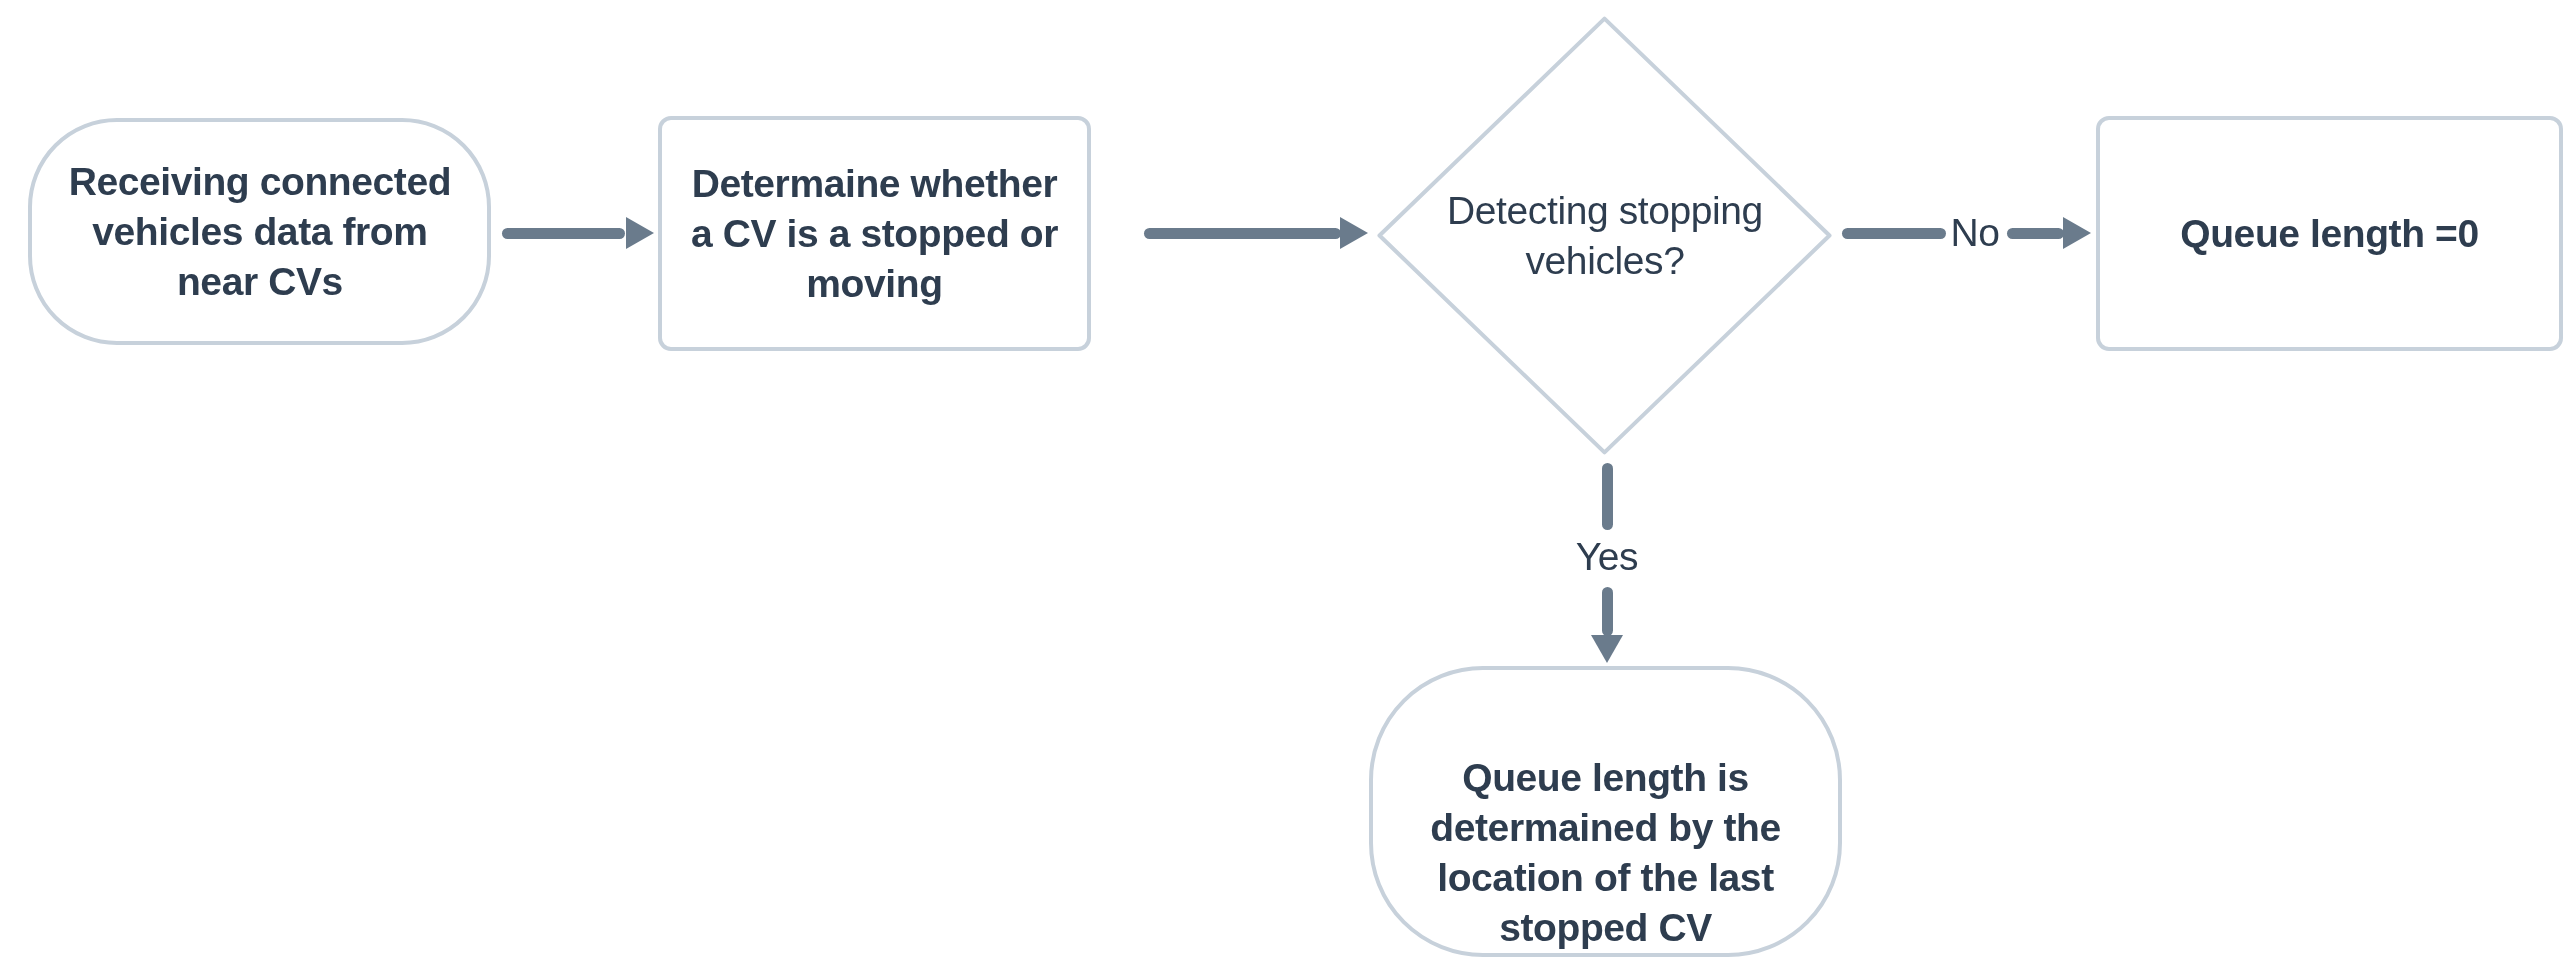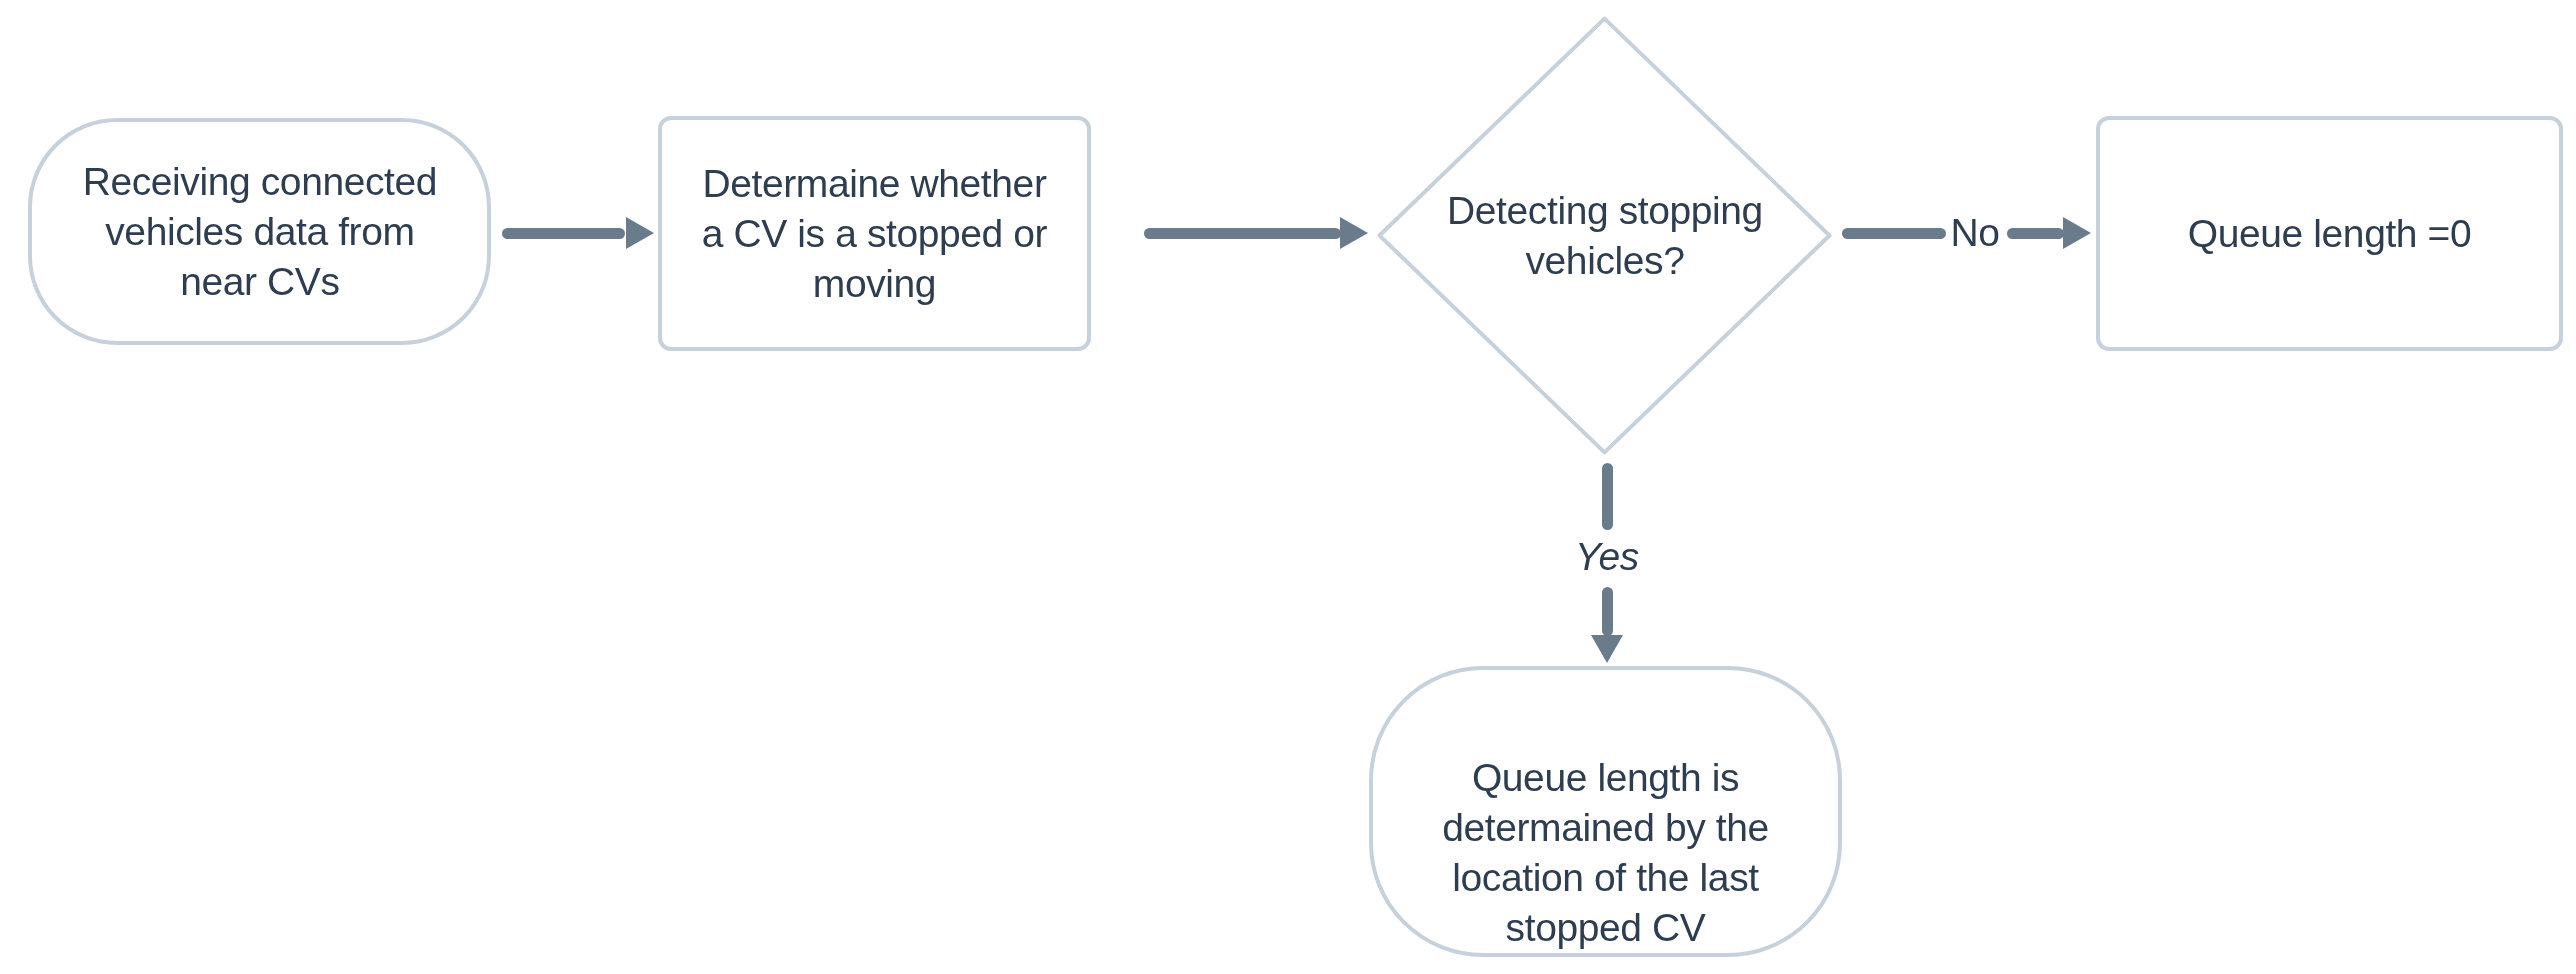--- a/index.html
+++ b/index.html
@@ -16,20 +16,21 @@
     overflow: hidden;
   }
   .node {
     position: absolute;
     box-sizing: border-box;
     background: var(--node-fill, #ffffff);
     border: 4.1px solid var(--node-border, #c7d1db);
     display: flex;
     align-items: center;
     justify-content: center;
+    font-weight: bold;
   }
   .node-label, .diamond-label-box {
     color: var(--text, #2e3d4f);
     font-size: 39px;
     line-height: 50px;
     letter-spacing: -0.4px;
     text-align: center;
     white-space: pre-line;
   }
   .diamond-svg {
@@ -112,21 +113,21 @@
   <div class="hbar" style="left:1842px; top:228px; width:104px;"></div>
   <div class="edge-label" style="left:1946px; top:212px; width:58px; height:42px;">No</div>
   <div class="hbar" style="left:2007px; top:228px; width:57px;"></div>
   <div class="head-right" style="left:2063px; top:217px;"></div>
 
   <div class="node" style="left:2096px; top:116px; width:467px; height:235px; border-radius:13px;align-items:center;">
     <div class="node-label">Queue length =0</div>
   </div>
 
   <div class="vbar" style="left:1602px; top:463px; height:67px;"></div>
-  <div class="edge-label" style="left:1542px; top:536px; width:130px; height:42px;font-style:italic;">Yes</div>
+  <div class="edge-label" style="left:1542px; top:536px; width:130px; height:42px;">Yes</div>
   <div class="vbar" style="left:1602px; top:587px; height:49px;"></div>
   <div class="head-down" style="left:1591px; top:635px;"></div>
 
   <div class="node" style="left:1369px; top:666px; width:473px; height:291px; border-radius:114px;align-items:flex-end;">
     <div class="node-label">Queue length is
 determained by the
 location of the last
 stopped CV</div>
   </div>
 

